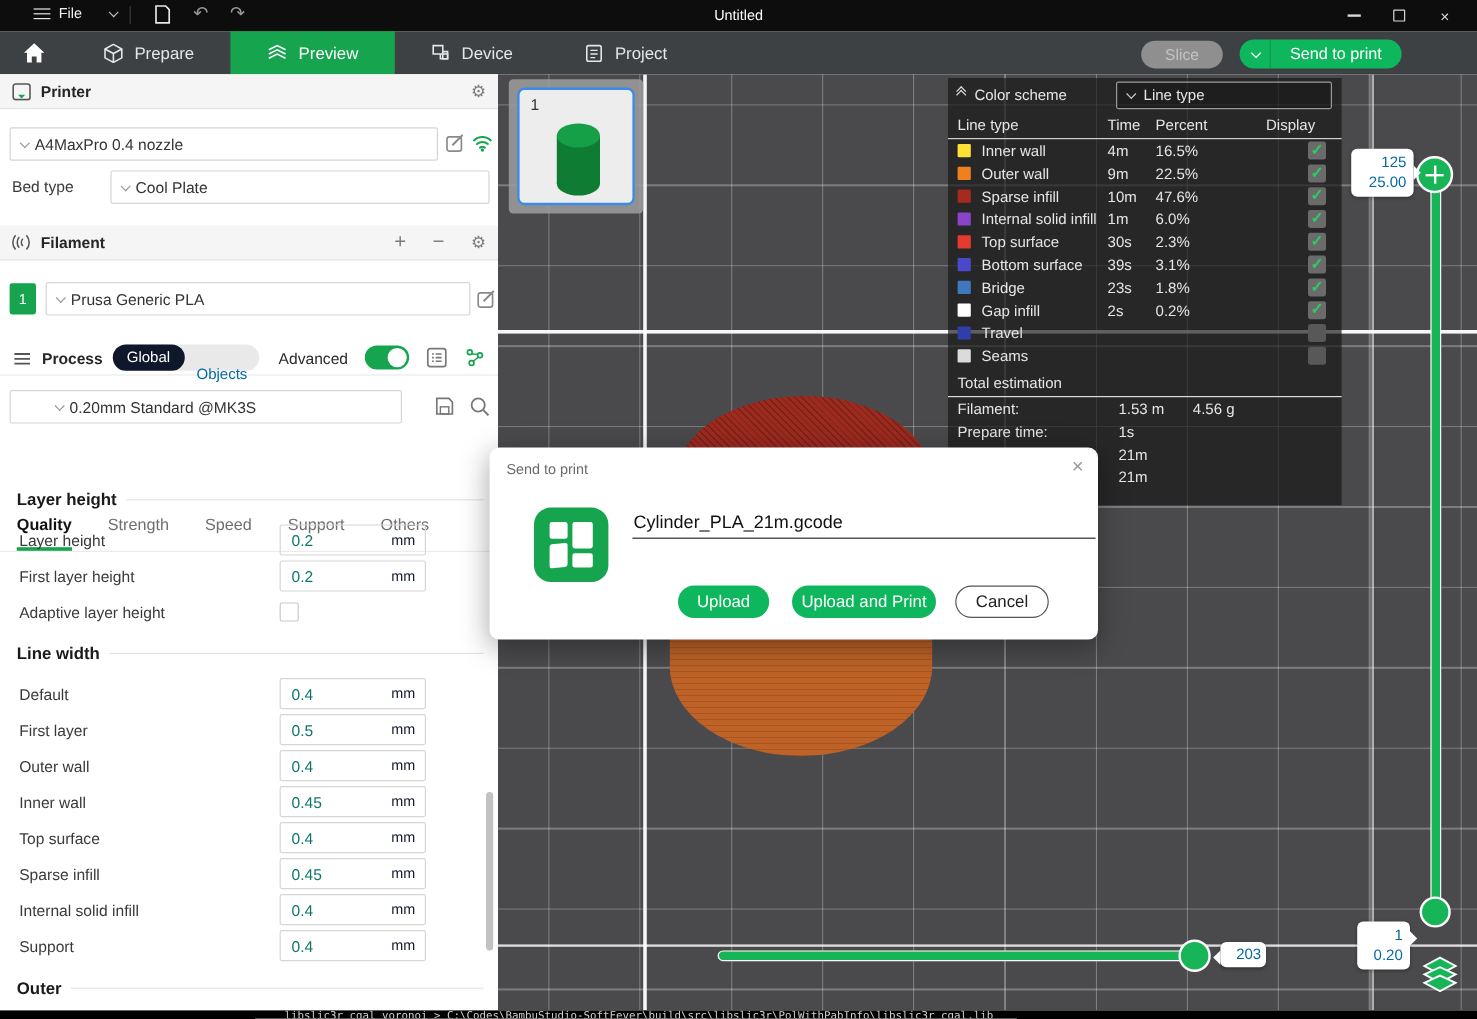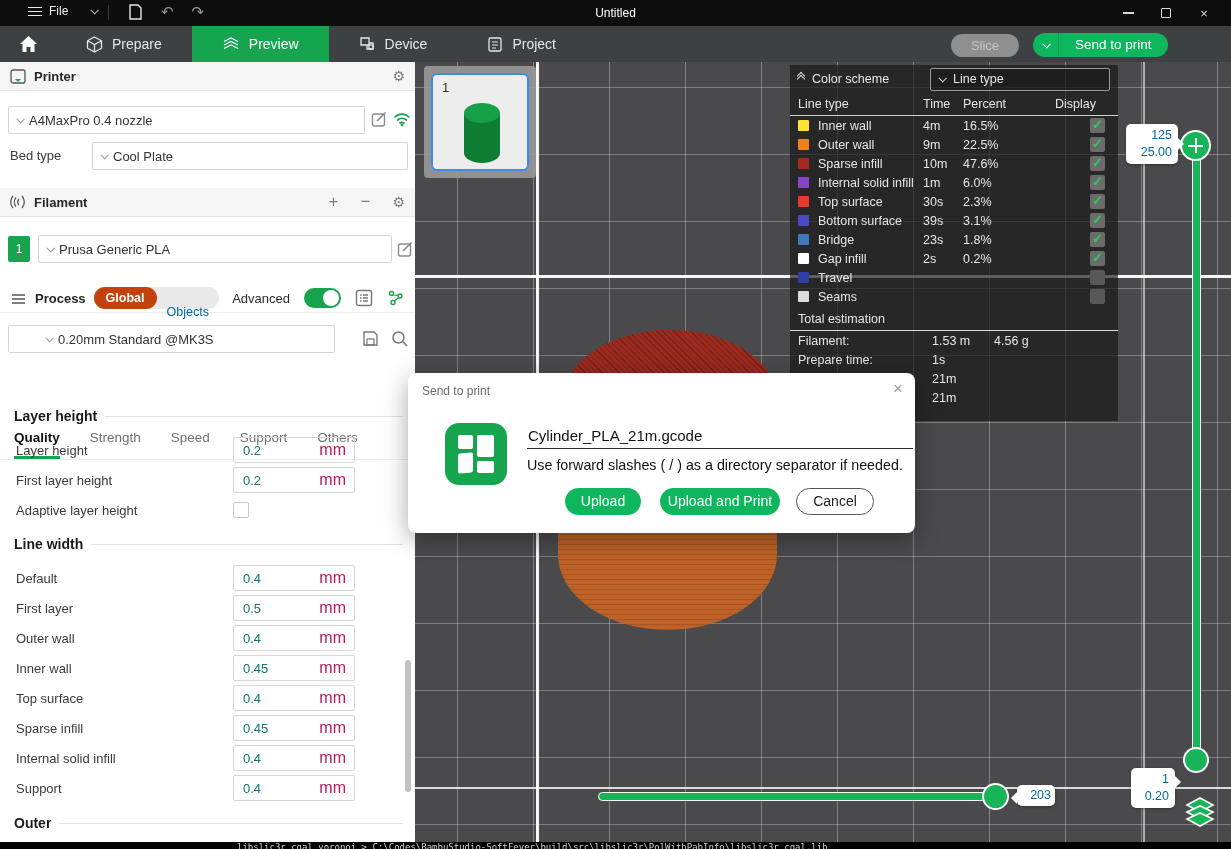--- a/index.html
+++ b/index.html
@@ -38,33 +38,33 @@
   
   #left-panel { left:0; top:62px; width:415px; height:780px; background:#fff; color:#2b2b2b; }
   .sec-head { position:relative; height:29px; background:#f5f5f5; border-bottom:1px solid #e4e4e4; display:flex; align-items:center; padding:0 10px; gap:8px; }
   .sec-head .t { font-size:13px; font-weight:bold; color:#262626; }
   .gear { color:#7c7c7c; font-size:14px; }
   .combo { position:absolute; height:28px; border:1px solid #d5d5d5; border-radius:2px; background:#fff; display:flex; align-items:center; gap:6px; padding:0 8px; font-size:13px; color:#333; }
   .combo .chev { border-color:#9a9a9a; }
   .icon-btn { color:#7c7c7c; }
   .badge-1 { position:absolute; left:8px; top:0; width:22px; height:26px; background:#17a44f; color:#fff; font-size:12px; display:flex; align-items:center; justify-content:center; border-radius:2px; }
   .seg { display:flex; align-items:center; background:#e9e9e9; border-radius:12px; height:22px; font-size:12.5px; }
-  .seg .on { background:#c2410c; color:#fff; border-radius:12px; padding:0 12px; height:22px; line-height:22px;font-weight:bold; }
+  .seg .on { background:#0f172a; color:#fff; border-radius:12px; padding:0 12px; height:22px; line-height:22px; }
   .seg .off { color:#0369a1; padding:0 10px;margin-top:28px; }
   .toggle { width:37px; height:20px; border-radius:10px; background:#17a44f; position:relative; }
   .toggle .knob { position:absolute; right:2px; top:2px; width:16px; height:16px; border-radius:50%; background:#fff; }
   .ptabs { position:absolute; left:0; top:368px; width:100%; display:flex; padding:0 14px; gap:30px; border-bottom:1px solid #ececec; height:30px; font-size:13.5px; color:#6f6f6f; }
   .ptab { padding-bottom:8px; }
   .ptab.active { color:#111; font-weight:bold; border-bottom:3px solid #17a44f; }
   .grp-title { position:absolute; left:14px; right:12px; font-size:14px; font-weight:bold; color:#1a1a1a; display:flex; align-items:center; gap:8px; }
   .grp-title:after { content:""; flex:1; height:1px; background:#e3e3e3; }
   .prow-label { position:absolute; left:16px; font-size:13px; color:#3a3a3a; }
   .pinput { position:absolute; left:233px; width:122px; height:26px; border:1px solid #d6d6d6; border-radius:2px; display:flex; align-items:center; }
   .pinput input { border:0; outline:0; width:80px; padding-left:9px; font-size:13px; color:#0f766e; font-family:"Liberation Sans",sans-serif; background:transparent; }
-  .pinput .unit { position:absolute; right:8px; color:#be185d; font-size:16px; }
+  .pinput .unit { position:absolute; right:8px; color:#0f172a; font-size:12px; }
   .pcheck { position:absolute; left:233px; width:16px; height:16px; border:1px solid #c9c9c9; border-radius:2px; background:#fff; }
   .lscroll { position:absolute; left:405px; top:598px; width:6px; height:132px; background:#c2c2c2; border-radius:3px; }
 
   
   #viewport { left:415px; top:62px; width:816px; height:780px; background:#4a4a4d; overflow:hidden;
     background-image:
       repeating-linear-gradient(to right, rgba(255,255,255,.30) 0 1px, transparent 1px 76px),
       repeating-linear-gradient(to bottom, rgba(255,255,255,.28) 0 1px, transparent 1px 67px);
     background-position:42px 25px, 42px 25px; }
   .gl-v { top:0; bottom:0; background:#fff; }
@@ -537,21 +537,20 @@
   <div id="dialog" class="abs">
     <div class="dtitle">Send to print</div>
     <div class="dclose">×</div>
     <div class="dicon">
       <span class="p" style="left:13px; top:12px; width:15px; height:14px"></span>
       <span class="p" style="left:13px; top:30px; width:15px; height:20px; transform:skewY(-6deg)"></span>
       <span class="p" style="left:32px; top:12px; width:17px; height:22px"></span>
       <span class="p" style="left:32px; top:38px; width:17px; height:12px"></span>
     </div>
     <input class="dfile" value="Cylinder_PLA_21m.gcode" style="">
-    <div class="dhint">Use forward slashes ( / ) as a directory separator if needed.</div>
     <div class="dbtn green" style="left:157px; width:76px">Upload</div>
     <div class="dbtn green" style="left:252px; width:120px">Upload and Print</div>
     <div class="dbtn plain" style="left:388px; width:78px">Cancel</div>
   </div>
 
   <div id="statusbar" class="abs">
     <div class="txt">libslic3r_cgal_voronoi  &gt;  C:\Codes\BambuStudio-SoftFever\build\src\libslic3r\PolWithPabInfo\libslic3r_cgal.lib</div>
   </div>
 
 </div>

